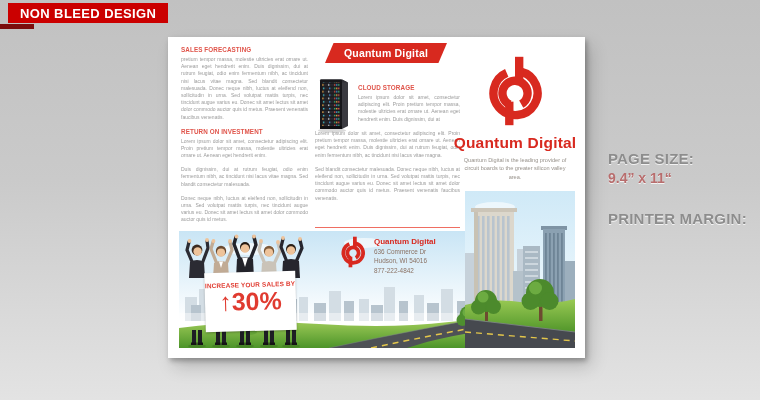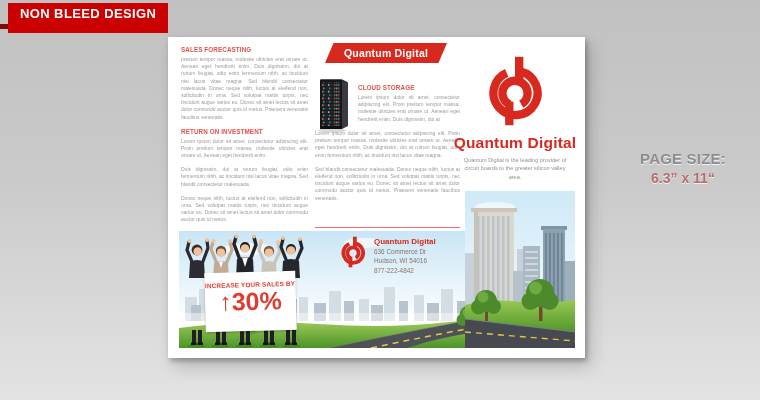--- a/index.html
+++ b/index.html
@@ -1,21 +1,21 @@
 <!DOCTYPE html>
 <html><head>
 <meta charset="utf-8">
 <style>
   html,body{margin:0;padding:0;}
   .stage{position:relative;width:760px;height:400px;overflow:hidden;
     background:linear-gradient(180deg,#c1c1c1 0%,#cacaca 45%,#e3e3e3 100%);
     font-family:"Liberation Sans",sans-serif;}
   
   .badge-fold{position:absolute;left:0;top:24px;width:34px;height:5px;background:#7c0d0d;}
-  .badge{position:absolute;left:8px;top:3px;height:30px;line-height:22px;padding:0 12px;
+  .badge{position:absolute;left:8px;top:3px;height:20px;line-height:22px;padding:0 12px;
     background:#cb0000;color:#fff;font-size:13px;font-weight:700;letter-spacing:.4px;}
   
   .page{position:absolute;left:168px;top:37px;width:417px;height:321px;background:#fff;
     box-shadow:2px 3px 5px rgba(0,0,0,.28),6px 9px 16px rgba(0,0,0,.17);}
   .page *{box-sizing:border-box;}
   h4,p{margin:0;padding:0;}
   .sec-title{color:#e0544a;font-size:6.3px;font-weight:700;letter-spacing:.1px;margin:0 0 3px;}
   .body-txt{color:#9b9b9b;font-size:5px;line-height:1.44;text-align:justify;margin:0 0 7px;}
   
   .col-left{position:absolute;left:13px;top:9px;width:127px;}
@@ -39,21 +39,21 @@
   .tagline{color:#97918a;font-size:5.6px;line-height:1.5;margin:4px auto 0;width:114px;}
   
   .strip{position:absolute;left:11px;top:194px;width:396px;height:117px;}
   .people{position:absolute;left:15px;top:195px;width:124px;height:116px;z-index:2;}
   .rightcity{position:absolute;left:297px;top:154px;width:110px;height:157px;z-index:3;}
   .sign{position:absolute;left:37px;top:235px;width:91px;height:59px;background:#fff;z-index:5;
     transform:rotate(-1.6deg);box-shadow:0 1px 2px rgba(0,0,0,.3);text-align:center;}
   .sign-line1{margin-top:9px;font-size:6.4px;font-weight:700;color:#e03b30;letter-spacing:.15px;}
   .sign-big{margin-top:1px;font-size:25px;font-weight:700;color:#e03b30;line-height:1;}
   
-  .specs{position:absolute;left:608px;top:150px;width:150px;text-align:center;}
+  .specs{position:absolute;left:608px;top:150px;width:150px;text-align:left;}
   .spec-label{color:#8d8d8d;font-size:15px;font-weight:700;letter-spacing:.2px;
     text-shadow:0 1px 0 rgba(255,255,255,.75);}
   .spec-value{color:#b86d6d;font-size:14px;font-weight:700;margin-top:3px;
     text-shadow:0 1px 0 rgba(255,255,255,.75);}
   .spec-gap{margin-top:24px;}
   svg{display:block;}
 </style>
 </head>
 <body>
 
@@ -362,16 +362,17 @@
           <circle cx="65.5" cy="110" r="9"></circle>
           <circle cx="84.5" cy="110" r="9"></circle>
       </g>
       <circle cx="70.5" cy="97" r="6.5" fill="#6cab41"></circle>
     </svg>
 
   </div>
 
   <div class="specs">
     <div class="spec-label">PAGE SIZE:</div>
-    <div class="spec-value">6.3” x 11“</div>
+    <div class="spec-value">9.4” x 11“</div>
+    <div class="spec-label spec-gap">PRINTER MARGIN:</div>
   </div>
 
 </div>
 
 </body></html>

